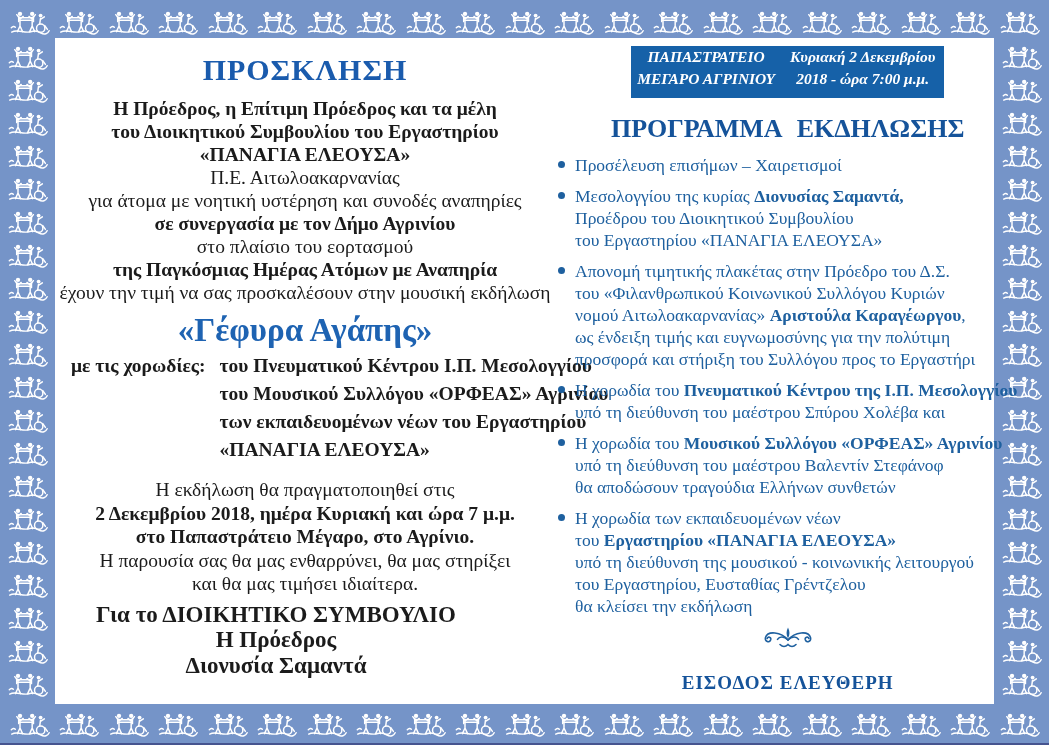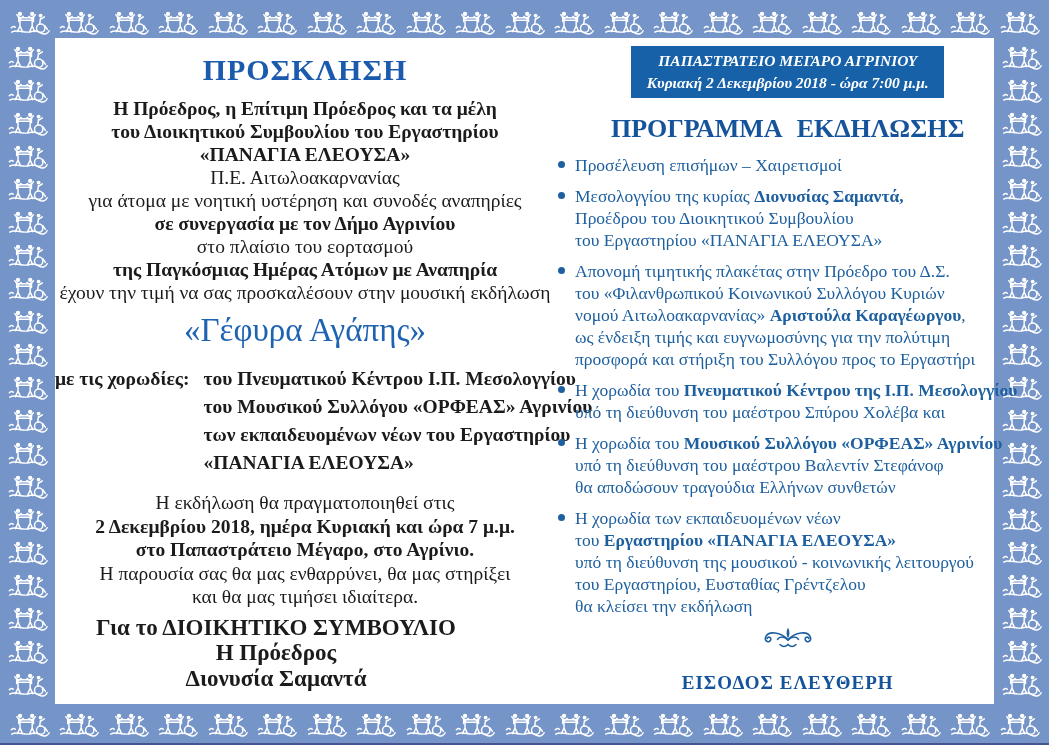--- a/index.html
+++ b/index.html
@@ -16,31 +16,31 @@
   .band-bottom::after{content:"";position:absolute;left:0;bottom:0;width:100%;height:2px;background:#46548f;}
   .motif{width:40px;height:27px;flex:0 0 auto;}
   
   .content{position:absolute;left:55px;top:38px;width:939px;height:666px;background:#fff;display:flex;}
   .line{white-space:nowrap;}
   .b{font-weight:bold;}
   
   .left-col{width:500px;flex:0 0 auto;text-align:center;padding-top:14px;box-sizing:border-box;}
   .inv-title{margin:0;font-size:30px;font-weight:bold;color:#1a5bad;letter-spacing:1px;line-height:36px;}
   .intro{margin-top:9px;font-size:19.5px;line-height:23px;}
-  .event-title{margin:6px 0 0 0;font-size:33px;font-weight:normal;color:#1e63b2;line-height:40px;}
-  .choirs{display:flex;text-align:left;margin-top:15px;font-size:19.5px;font-weight:bold;line-height:28px;}
+  .event-title{margin:6px 0 0 0;font-size:33px;font-weight:bold;color:#1e63b2;line-height:40px;}
+  .choirs{display:flex;text-align:left;padding-left:16px;margin-top:2px;font-size:19.5px;font-weight:bold;line-height:28px;}
   .choirs-label{flex:0 0 auto;margin-right:14px;}
   .details{margin-top:14px;font-size:19.5px;line-height:23.5px;}
   .signature{margin-top:6px;margin-right:58px;font-size:23px;font-weight:bold;line-height:25.5px;}
   
   .right-col{flex:1;padding:8px 26px 0 3px;box-sizing:border-box;}
   .venue-box{
     width:313px;height:52px;margin:0 auto;background:#1661a8;color:#fff;
     font-style:italic;font-weight:bold;font-size:15.5px;line-height:22px;
-    display:flex;flex-direction:column;justify-content:center;text-align:center;
+    display:flex;flex-direction:row;justify-content:center;text-align:center;
   }
   .program-heading{margin:15px 0 0 0;text-align:center;font-size:26px;font-weight:bold;color:#15539a;word-spacing:9px;line-height:32px;}
   .program-list{list-style:none;margin:9px 0 0 0;padding:0;color:#1e609f;font-size:17.5px;line-height:22px;}
   .program-list li{display:flex;margin-bottom:9px;}
   .dot{flex:0 0 auto;width:7px;height:7px;border-radius:50%;background:#1e609f;margin:7px 10px 0 0;}
   .ornament{margin-top:9px;text-align:center;color:#1e609f;}
   .ornament svg{width:62px;height:26px;}
   .free-entry{margin-top:16px;text-align:center;font-size:19px;font-weight:bold;color:#15539a;letter-spacing:1px;}
 </style>
 </head>

